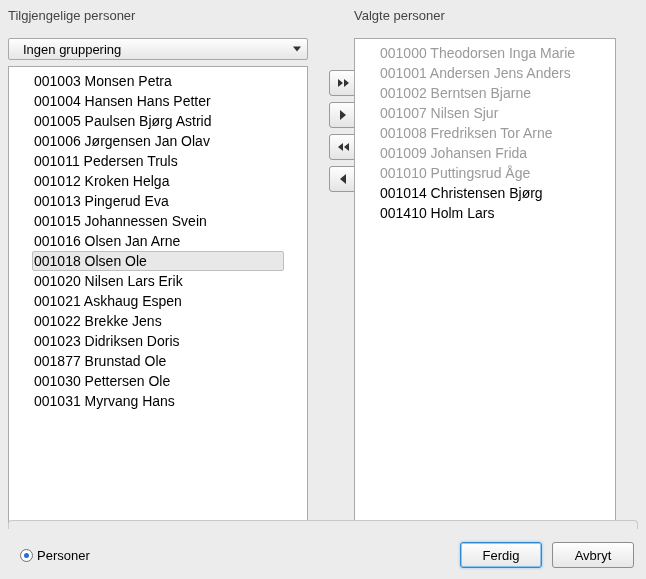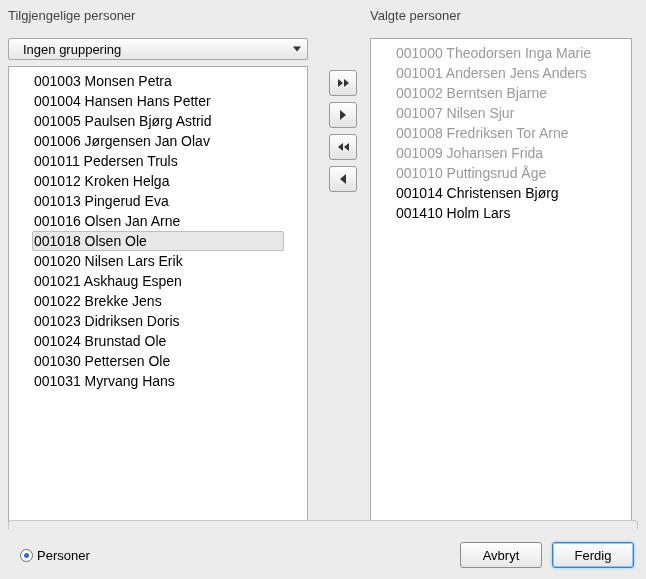--- a/index.html
+++ b/index.html
@@ -33,21 +33,21 @@
     left: 326px;
     top: 70px;
     width: 34px;
     display: flex;
     flex-direction: column;
     gap: 6px;
     align-items: center;
   }
   .col-right {
     position: absolute;
-    left: 370px;
+    left: 354px;
     top: 8px;
     width: 262px;
   }
 
   .label {
     display: block;
     margin-bottom: 15px;
     color: #444;
   }
 
@@ -214,27 +214,28 @@
       <span class="arrow"></span>
     </div>
     <div class="listbox" id="available-list">
         <div class="list-item">001003 Monsen Petra</div>
         <div class="list-item">001004 Hansen Hans Petter</div>
         <div class="list-item">001005 Paulsen Bjørg Astrid</div>
         <div class="list-item">001006 Jørgensen Jan Olav</div>
         <div class="list-item">001011 Pedersen Truls</div>
         <div class="list-item">001012 Kroken Helga</div>
         <div class="list-item">001013 Pingerud Eva</div>
+        <div class="list-item">001015 Johannessen Svein</div>
         <div class="list-item">001016 Olsen Jan Arne</div>
         <div class="list-item selected">001018 Olsen Ole</div>
         <div class="list-item">001020 Nilsen Lars Erik</div>
         <div class="list-item">001021 Askhaug Espen</div>
         <div class="list-item">001022 Brekke Jens</div>
         <div class="list-item">001023 Didriksen Doris</div>
-        <div class="list-item">001024 Brunstad Ole</div>
+        <div class="list-item">001877 Brunstad Ole</div>
         <div class="list-item">001030 Pettersen Ole</div>
         <div class="list-item">001031 Myrvang Hans</div>
       </div>
   </div>
 
   <div class="col-mid">
     <div class="arrow-btn">
       <span class="dbl">
           <span class="tri-right"></span>
           <span class="tri-right"></span>
@@ -269,22 +270,22 @@
       </div>
   </div>
 
   <div class="footer-sep"></div>
   <div class="footer">
     <div class="radio-wrap">
       <span class="radio"></span>
       <span>Personer</span>
     </div>
     <div class="btns">
+      <div class="btn primary">
+        <span>Ferdig</span>
+      </div>
       <div class="btn">
         <span>Avbryt</span>
       </div>
-      <div class="btn primary">
-        <span>Ferdig</span>
-      </div>
     </div>
   </div>
 
 </div>
 
 </body></html>

